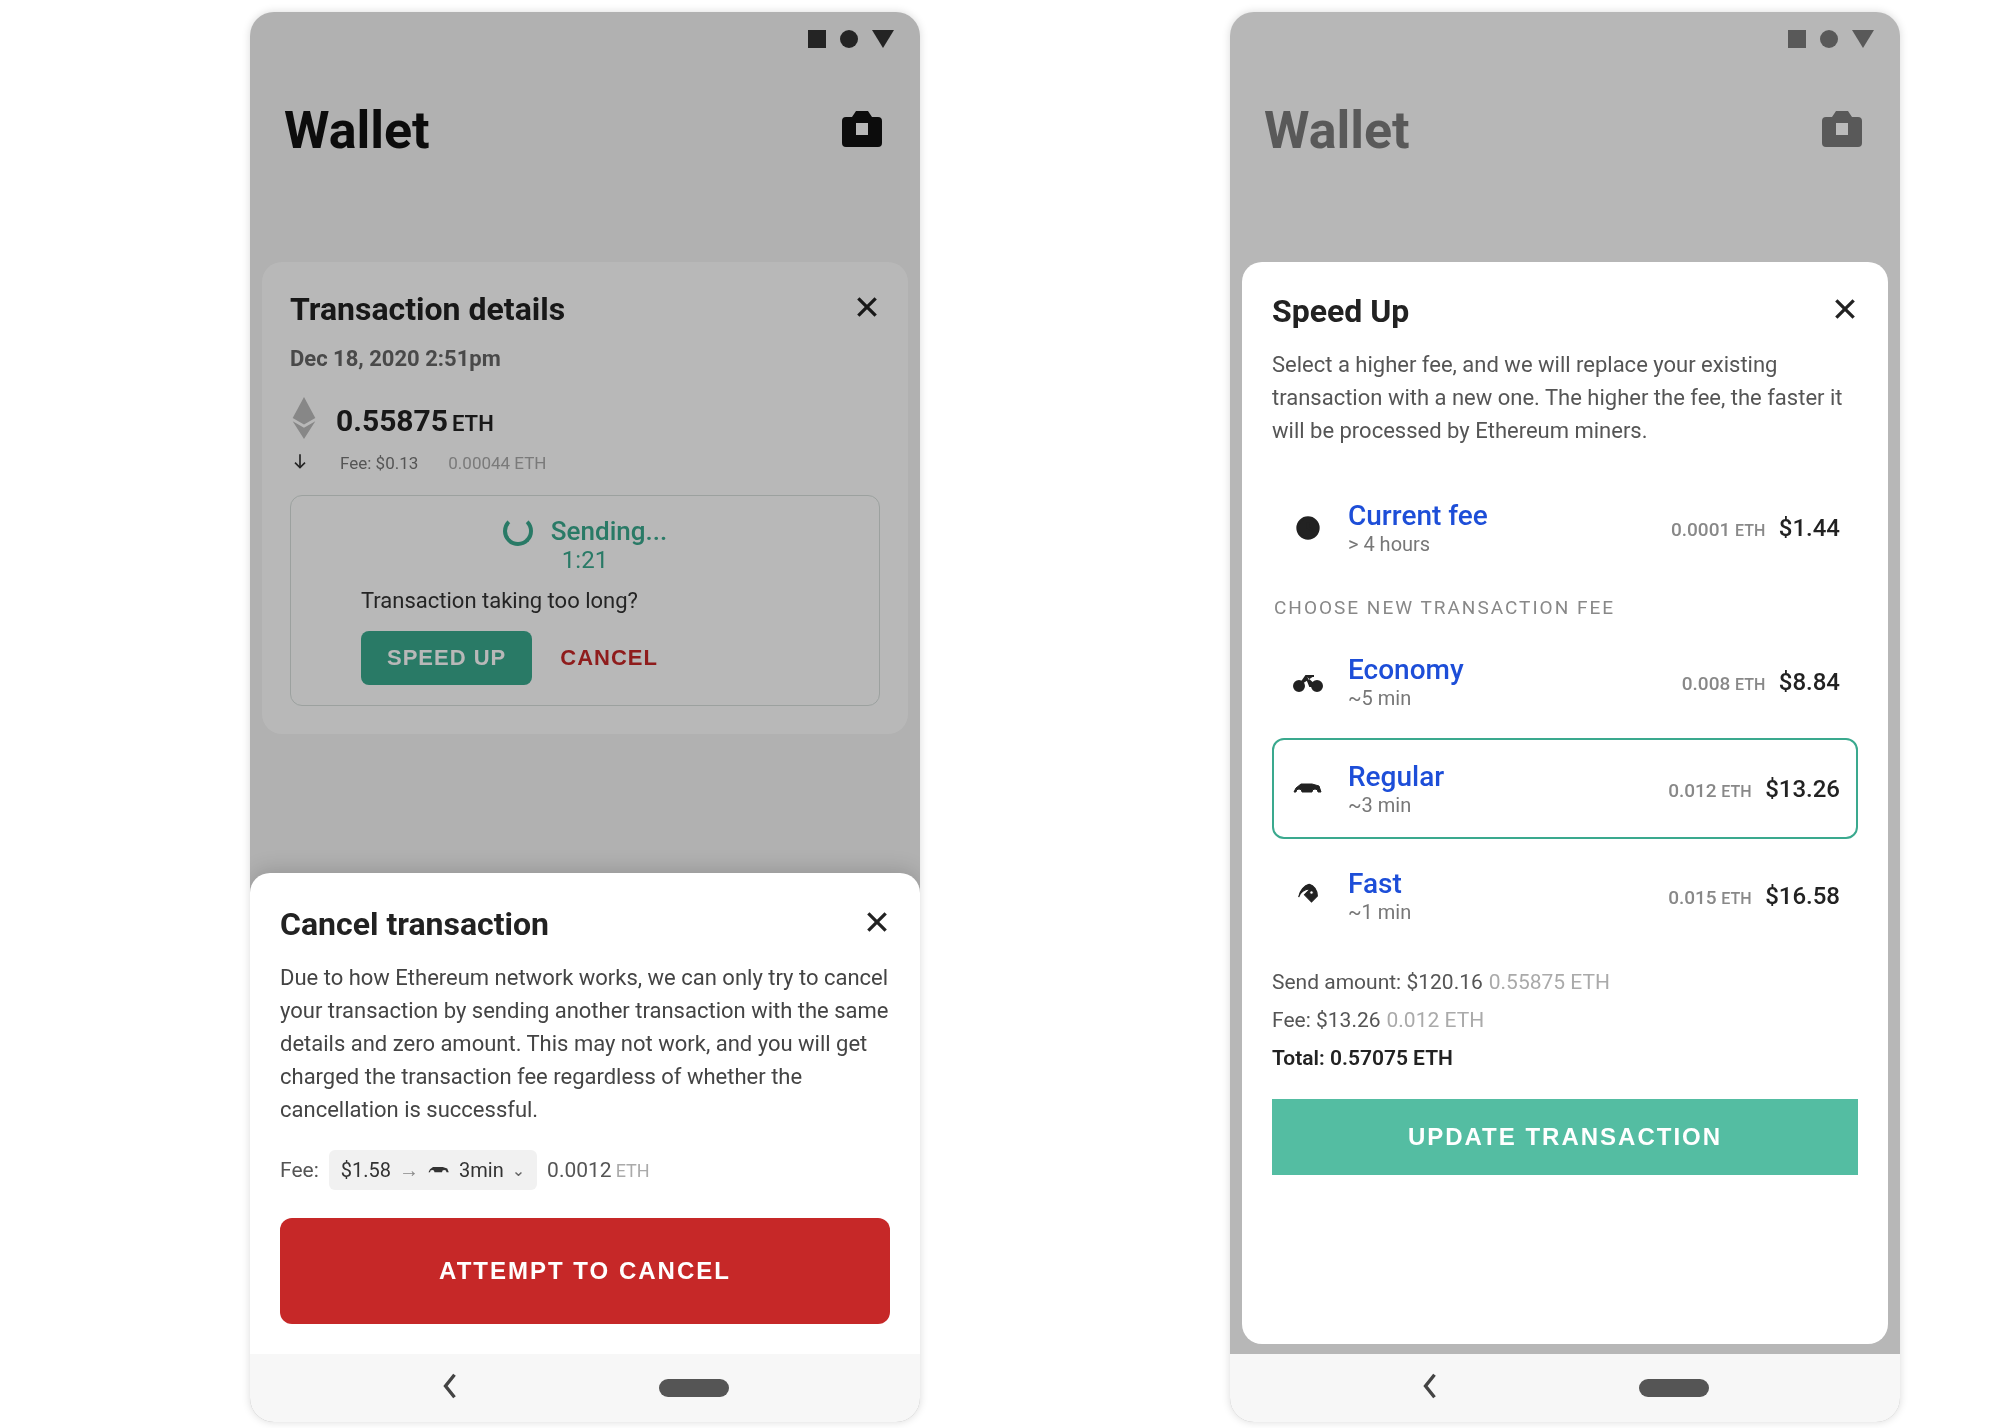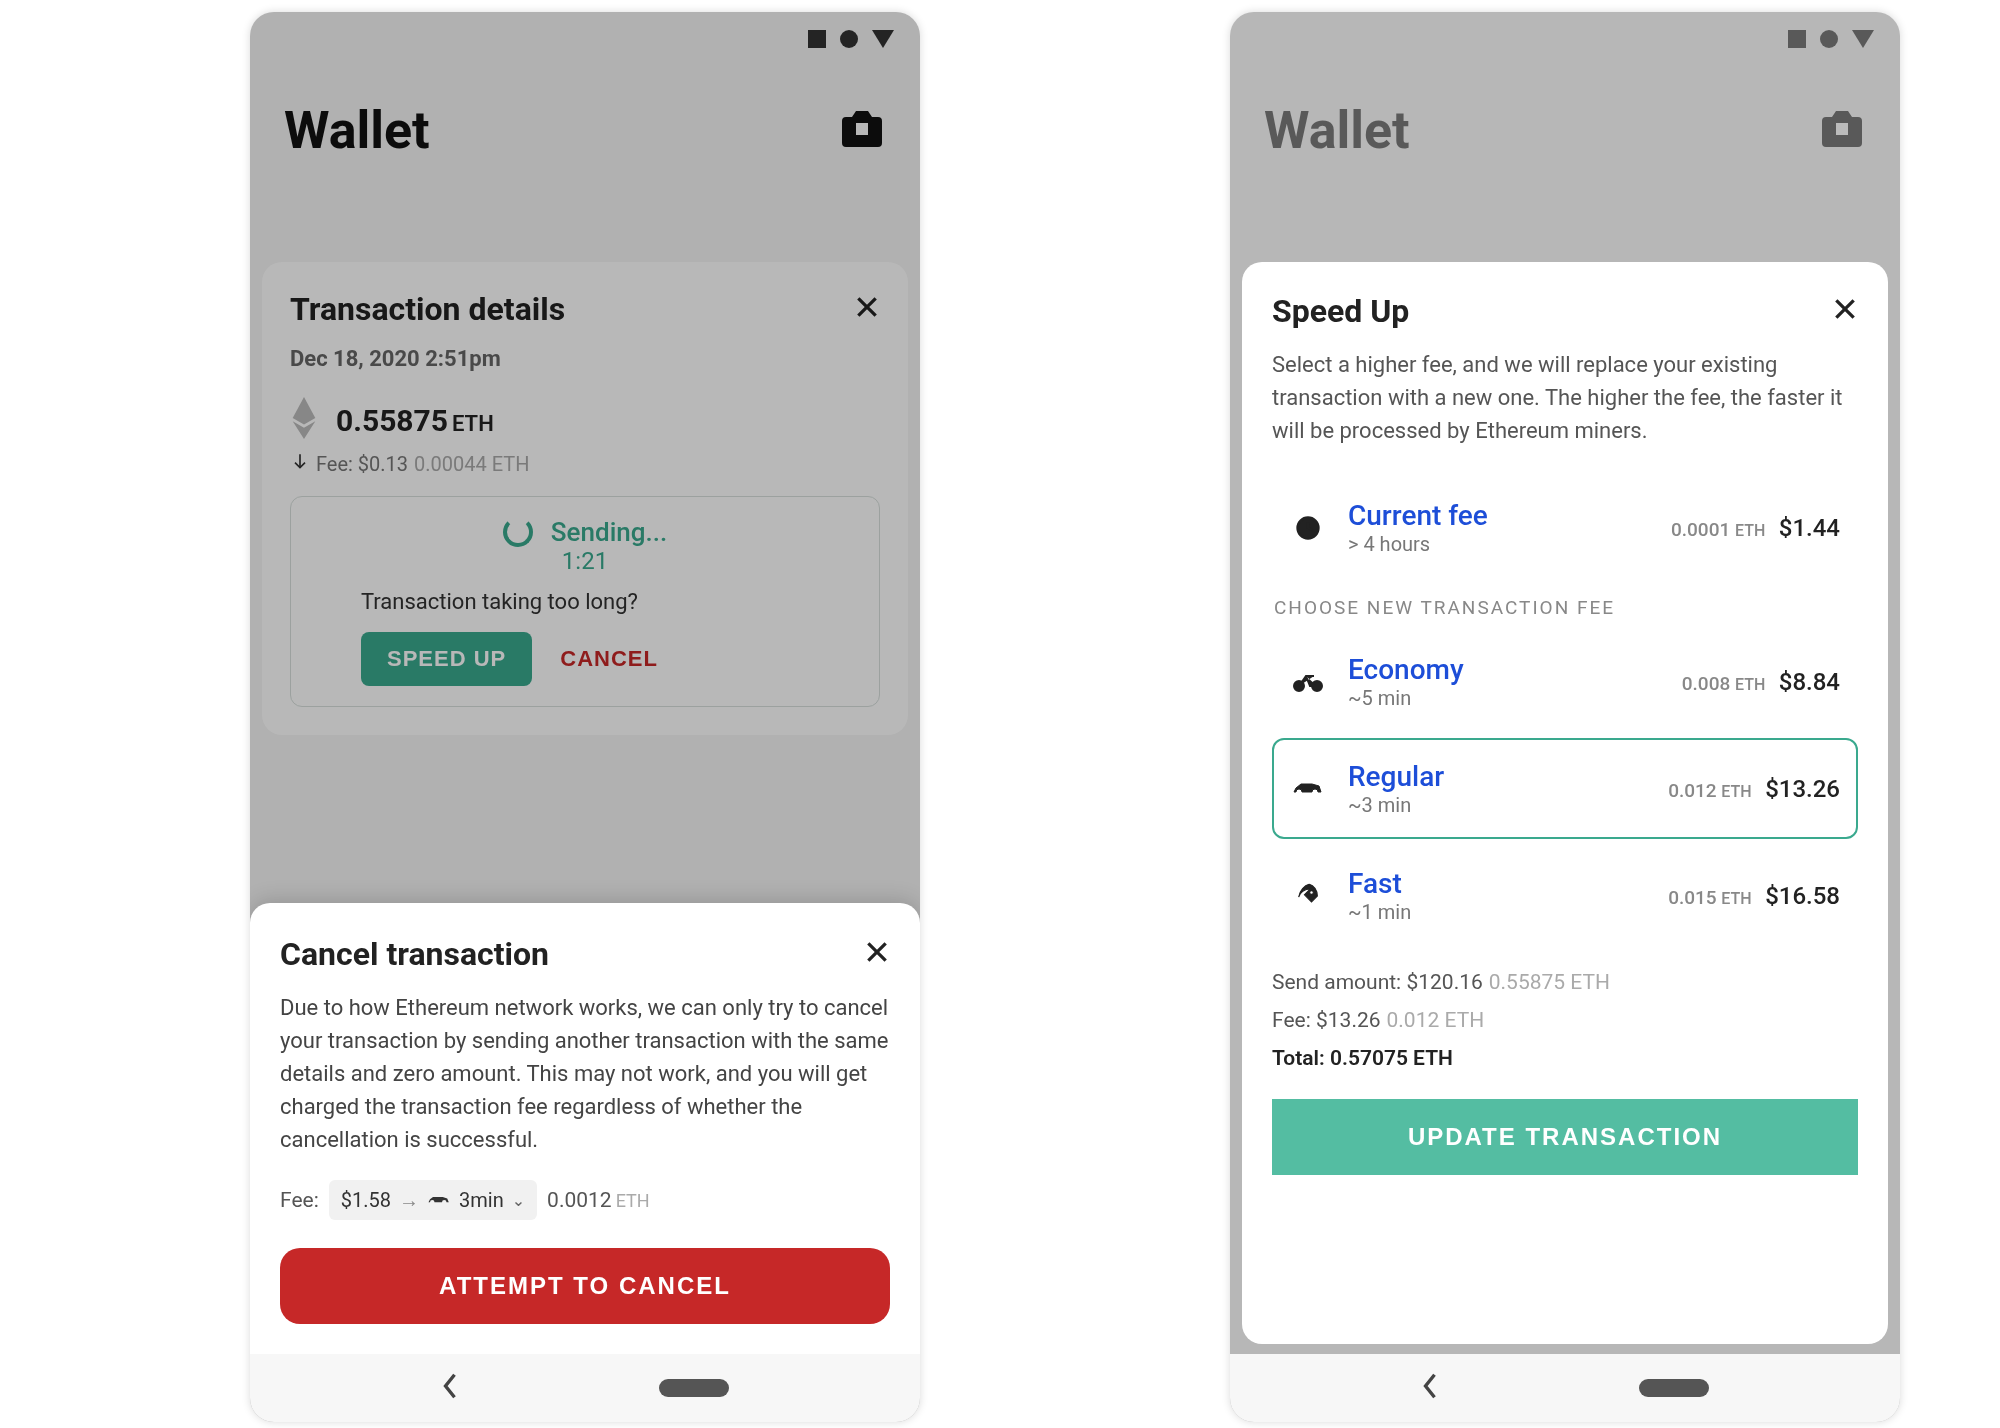--- a/index.html
+++ b/index.html
@@ -56,21 +56,21 @@
   .sheet-header { display: flex; justify-content: space-between; align-items: center; margin-bottom: 18px; }
   .sheet-title { font-size: 32px; font-weight: 700; color: #222; }
   .close-x svg { width: 26px; height: 26px; stroke: #222; stroke-width: 3; }
 
   .timestamp { font-size: 22px; color: #666; margin-bottom: 26px; font-weight: bold; }
 
   .amount-row { display: flex; align-items: center; gap: 18px; margin-bottom: 8px; }
   .eth-icon svg { width: 28px; height: 42px; }
   .amount { font-size: 30px; font-weight: 700; color: #222; }
   .amount .sym { font-size: 22px; font-weight: 600; margin-left: 4px; }
-  .fee-row { display: flex; align-items: center; gap: 6px; font-size: 20px; color: #777; margin-bottom: 20px; }
+  .fee-row { display: flex; align-items: center; gap: 30px; font-size: 17px; color: #777; margin-bottom: 20px; }
   .arrow-down svg { width: 20px; height: 20px; stroke: #333; stroke-width: 2; fill: none; }
 
   .sending-box {
     border: 1px solid #d8e0dd; border-radius: 12px;
     padding: 20px 22px;
   }
   .sending-top { display: flex; align-items: center; justify-content: space-between; flex-direction: column; }
   .sending-left { display: flex; align-items: center; gap: 18px; }
   .spinner { width: 30px; height: 30px; border: 4px solid #3aa98e; border-top-color: transparent; border-radius: 50%; }
   .sending-label { font-size: 26px; color: #3aa98e; font-weight: 500; }
@@ -95,22 +95,22 @@
     display: flex; align-items: center; gap: 10px; font-size: 21px; color: #555; margin-bottom: 28px;
   }
   .chip {
     display: inline-flex; align-items: center; gap: 8px;
     background: #f1f1f1; border-radius: 6px; padding: 8px 12px;
     color: #333; font-size: 20px;
   }
   .chip svg { width: 24px; height: 16px; }
   .btn-attempt {
     display: block; width: 100%;
-    background: #c62828; color: #fff; border: none; border-radius: 20px;
-    padding: 24px; font-size: 24px; font-weight: 700; letter-spacing: 2px;
+    background: #c62828; color: #fff; border: none; border-radius: 12px;
+    padding: 39px; font-size: 24px; font-weight: 700; letter-spacing: 2px;
     text-align: center;
   }
 
   .sheet-speedup {
     position: absolute; left: 12px; right: 12px; top: 250px; bottom: 78px;
     background: #fff; border-radius: 20px;
     padding: 30px;
     z-index: 10;
   }
   .su-desc { font-size: 22px; line-height: 1.5; color: #555; margin-bottom: 30px; }

